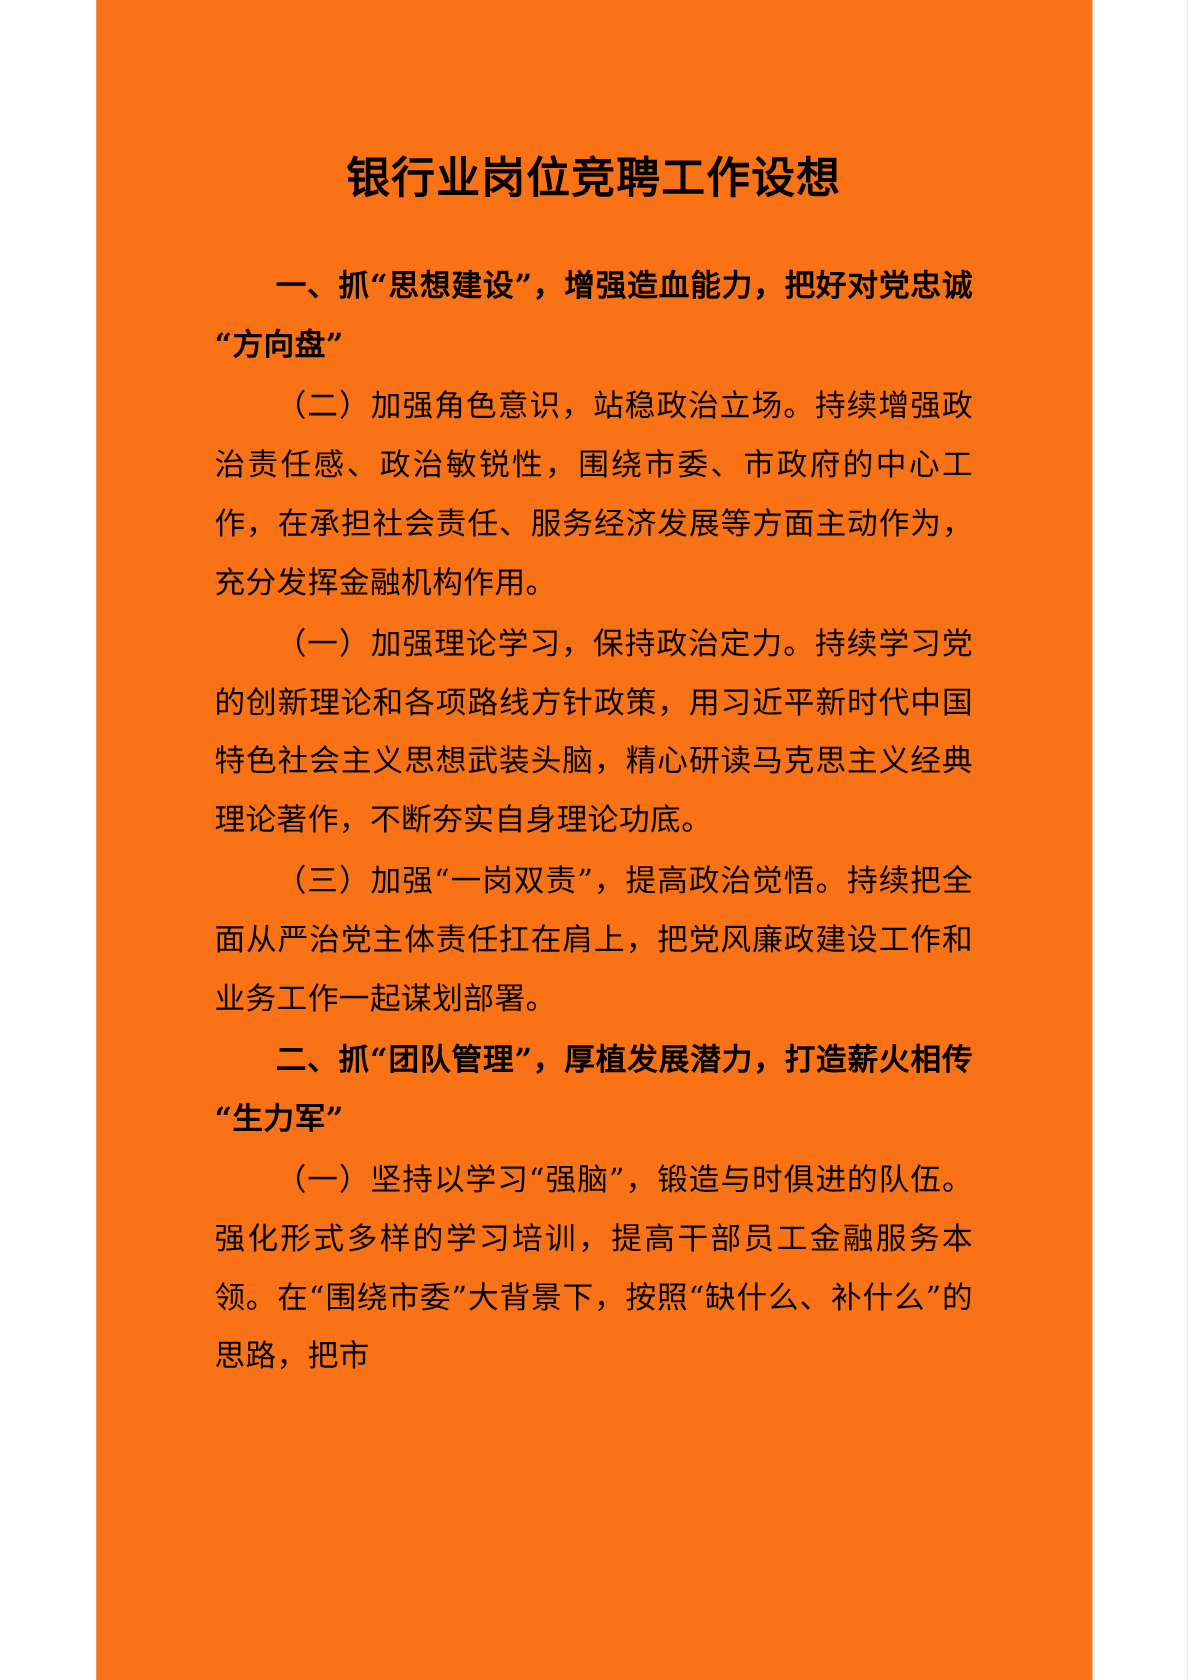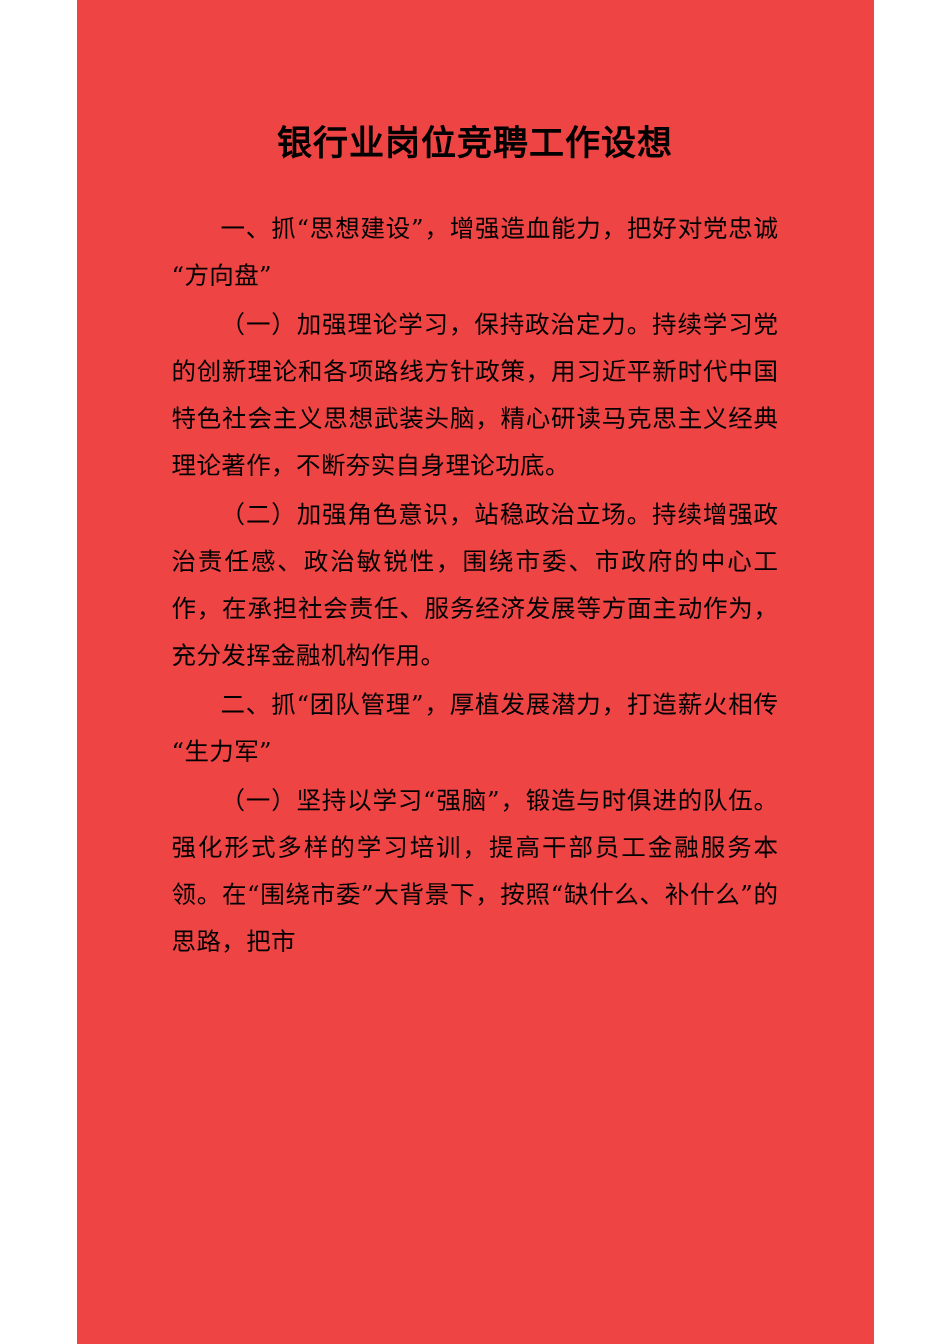--- a/index.html
+++ b/index.html
@@ -6,21 +6,21 @@
   html, body {
     margin: 0;
     padding: 0;
     background: #ffffff;
   }
   .page {
     position: relative;
     width: 797px;
     height: 1344px;
     margin: 0 auto;
-    background: #ef4444;
+    background: #f97316;
     box-sizing: border-box;
     padding: 118px 95px 40px 95px;
     font-family: "DejaVu Serif", "Liberation Serif", serif;
     color: #000000;
     overflow: hidden;
   }
   .doc-title {
     text-align: center;
     font-size: 35px;
     font-weight: bold;
@@ -32,27 +32,28 @@
   .para {
     font-size: 24.5px;
     line-height: 47px;
     text-align: justify;
     text-justify: inter-ideograph;
     margin: 0 0 2px 0;
     text-indent: 2em;
     letter-spacing: 0.4px;
   }
   .para.heading {
-    font-weight: normal;
+    font-weight: bold;
   }
 </style>
 </head>
 <body>
 
 <div class="page">
   <h1 class="doc-title">银行业岗位竞聘工作设想</h1>
 
   <p class="para heading">一、抓“思想建设”，增强造血能力，把好对党忠诚“方向盘”</p>
+  <p class="para">（二）加强角色意识，站稳政治立场。持续增强政治责任感、政治敏锐性，围绕市委、市政府的中心工作，在承担社会责任、服务经济发展等方面主动作为，充分发挥金融机构作用。</p>
   <p class="para">（一）加强理论学习，保持政治定力。持续学习党的创新理论和各项路线方针政策，用习近平新时代中国特色社会主义思想武装头脑，精心研读马克思主义经典理论著作，不断夯实自身理论功底。</p>
-  <p class="para">（二）加强角色意识，站稳政治立场。持续增强政治责任感、政治敏锐性，围绕市委、市政府的中心工作，在承担社会责任、服务经济发展等方面主动作为，充分发挥金融机构作用。</p>
+  <p class="para">（三）加强“一岗双责”，提高政治觉悟。持续把全面从严治党主体责任扛在肩上，把党风廉政建设工作和业务工作一起谋划部署。</p>
   <p class="para heading">二、抓“团队管理”，厚植发展潜力，打造薪火相传“生力军”</p>
   <p class="para">（一）坚持以学习“强脑”，锻造与时俱进的队伍。强化形式多样的学习培训，提高干部员工金融服务本领。在“围绕市委”大背景下，按照“缺什么、补什么”的思路，把市</p>
 </div>
 
 </body></html>

